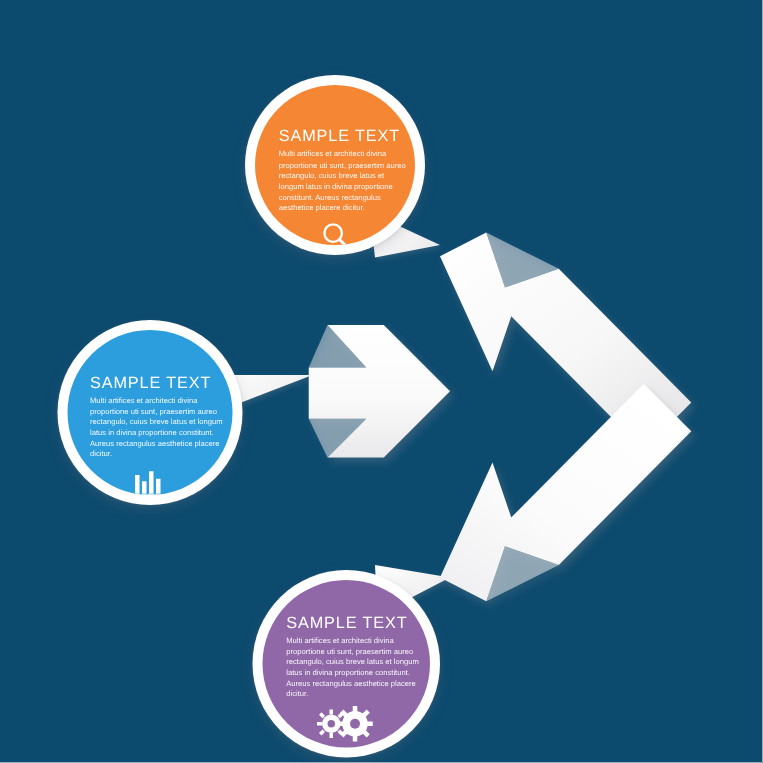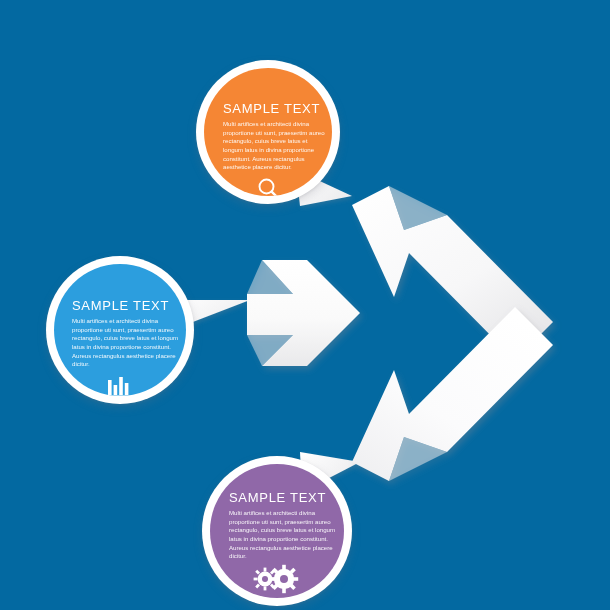--- a/index.html
+++ b/index.html
@@ -7,21 +7,21 @@
     padding: 0;
     background: #ffffff;
   }
   body {
     font-family: "Liberation Sans", sans-serif;
   }
   #canvas {
     position: relative;
     width: 610px;
     height: 610px;
-    background: #0369a1;
+    background: #0c4a6e;
     overflow: hidden;
   }
 
   
   .arrow-layer {
     position: absolute;
     left: 0;
     top: 0;
     width: 610px;
     height: 610px;

